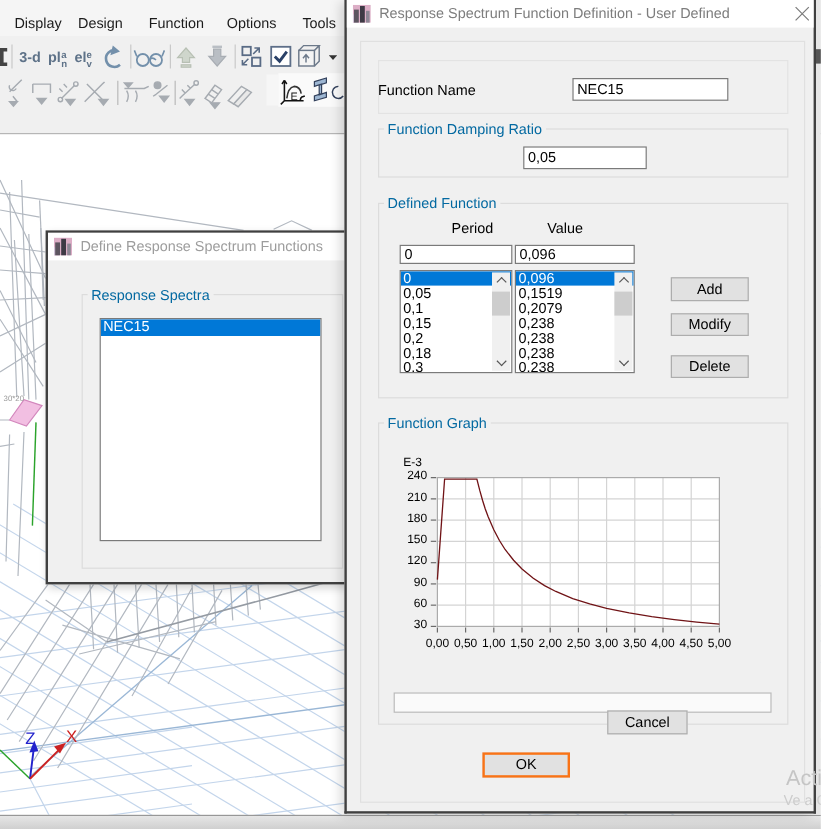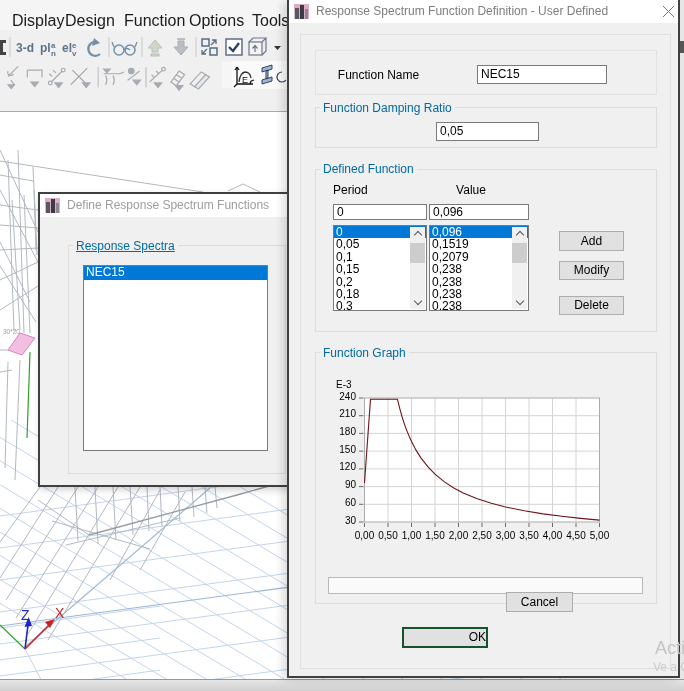--- a/index.html
+++ b/index.html
@@ -2,21 +2,21 @@
 <html><head>
 <meta charset="utf-8">
 <style>
   * { margin:0; padding:0; box-sizing:border-box; }
   html,body { width:684px; height:691px; overflow:hidden; background:#fff;
     font-family:"Liberation Sans", sans-serif; }
   .abs { position:absolute; }
   
   #app { position:absolute; left:0; top:0; width:684px; height:691px; }
   #menubar { position:absolute; left:0; top:0; width:684px; height:30px; background:#f5f5f5; }
-  .menuitem { position:absolute; top:12px; font-size:16px; color:#1b1b1b; }
+  .menuitem { position:absolute; top:12px; font-size:12px; color:#1b1b1b; }
   #toolbars { position:absolute; left:0; top:30px; width:684px; height:82px;
     background:#f0f0f0; border-bottom:1px solid #a9a9a9; }
   
   #view { position:absolute; left:0; top:112px; width:684px; height:567px; background:#ffffff; }
   #statusbar { position:absolute; left:0; top:679px; width:684px; height:12px;
     background:linear-gradient(#e6e6e6,#cfcfcf); border-top:1px solid #979797; }
   #sliver { position:absolute; left:680px; top:0; width:4px; height:679px; background:#e6e6e6; z-index:40; }
   
   .dlg { position:absolute; background:#f0f0f0; border:2px solid #404040; }
   .tbar { position:absolute; left:0; top:0; right:0; height:23px; background:#ffffff; }
@@ -220,21 +220,21 @@
     <svg class="ticon" width="15" height="15" viewBox="0 0 15 15">
       <rect width="15" height="15" fill="#dcaec6"></rect>
       <rect x="0" y="8" width="4" height="7" fill="#cfc3d6"></rect>
         <rect x="1" y="4" width="4" height="11" fill="#5d5560"></rect>
       <rect x="6" y="1" width="4" height="14" fill="#3e3a45"></rect>
       <rect x="11" y="5" width="3" height="10" fill="#8d8795"></rect>
     </svg>
     <span class="ttext" style="color:#9d9d9d">Define Response Spectrum Functions</span>
   </div>
   <div class="grp" style="left:28px; top:51px; width:218px; height:229px;"></div>
-  <span class="grplab" style="left:33px; top:45px;text-decoration:underline;">Response Spectra</span>
+  <span class="grplab" style="left:33px; top:45px;">Response Spectra</span>
   <div class="list" style="left:43px; top:71px; width:185px; height:186px;">
     <div class="li sel" style="height:13.5px; line-height:13.5px;">NEC15</div>
   </div>
 </div>
 
 <div class="dlg" id="dlgfront">
   <div class="tbar">
     <svg class="ticon" width="15" height="15" viewBox="0 0 15 15">
       <rect width="15" height="15" fill="#dcaec6"></rect>
       <rect x="0" y="8" width="4" height="7" fill="#cfc3d6"></rect>
@@ -244,30 +244,30 @@
     </svg>
     <span class="ttext">Response Spectrum Function Definition - User Defined</span>
     <svg class="abs" style="left:373px; top:5px" width="13" height="13" viewBox="0 0 13 13">
       <path d="M1 1 L12 12 M12 1 L1 12" stroke="#7a7a7a" stroke-width="1"></path>
     </svg>
   </div>
 
   <div class="grp" style="left:11px; top:34px; width:371px; height:635px; border-color:#e0e0e0;"></div>
 
   <div class="grp" style="left:26px; top:50px; width:342px; height:45px; border-color:#e3e3e3;"></div>
-  <div class="lbl" style="left:26px; top:68px; width:127px; text-align:center;">Function Name</div>
+  <div class="lbl" style="left:26px; top:68px; width:127px; text-align:left;">Function Name</div>
   <div class="field" style="left:188px; top:65px; width:130px; height:19px;">NEC15</div>
 
   <div class="grp" style="left:26px; top:107px; width:342px; height:41px;"></div>
   <span class="grplab" style="left:31px; top:101px;">Function Damping Ratio</span>
   <div class="field" style="left:147px; top:122px; width:103px; height:19px;">0,05</div>
 
   <div class="grp" style="left:26px; top:169px; width:342px; height:163px;"></div>
   <span class="grplab" style="left:31px; top:162px;">Defined Function</span>
-  <div class="lbl" style="left:44px; top:183px; width:78px; text-align:left;">Period</div>
+  <div class="lbl" style="left:44px; top:183px; width:78px; text-align:right;">Period</div>
   <div class="lbl" style="left:140px; top:183px; width:84px; text-align:center;">Value</div>
   <div class="field" style="left:44px; top:204px; width:94px; height:16px; padding-top:0;">0</div>
   <div class="field" style="left:140px; top:204px; width:100px; height:16px; padding-top:0;">0,096</div>
   <div class="list" style="left:44px; top:225px; width:94px; height:86px;">
     <div class="li sel">0</div>
       <div class="li">0,05</div>
       <div class="li">0,1</div>
     <div class="li">0,15</div>
       <div class="li">0,2</div>
       <div class="li">0,18</div>
@@ -367,20 +367,20 @@
       <text x="167.0" y="179">2,50</text>
       <text x="190.5" y="179">3,00</text>
       <text x="214.0" y="179">3,50</text>
       <text x="237.5" y="179">4,00</text>
       <text x="261.0" y="179">4,50</text>
       <text x="284.5" y="179">5,00</text>
     </g>
     <path d="M49.5 123.0 L55.5 39.2 L82.4 39.2 L84.8 48.7 L87.1 56.9 L89.4 64.1 L91.8 70.6 L96.5 81.5 L101.2 90.4 L105.9 97.9 L113.0 106.9 L120.0 114.2 L129.4 121.9 L138.8 128.0 L148.2 132.9 L162.3 138.8 L176.4 143.3 L190.5 147.0 L209.3 150.8 L228.1 153.9 L246.9 156.3 L265.7 158.4 L284.5 160.1" fill="none" stroke="#701316" stroke-width="1.1"></path>
   </svg>
   <div class="field" style="left:39px; top:577px; width:315px; height:17px; background:#fafafa; border-color:#b9b9b9;"></div>
-  <div class="btn" style="left:113px; top:627px; width:86px; height:21px; line-height:17px; border:2px solid #14532d;text-align:right;">OK</div>
+  <div class="btn" style="left:113px; top:627px; width:73px; height:21px; line-height:17px; border:2px solid #f97316;">OK</div>
   <div class="btn" style="left:217px; top:592px; width:67px; height:20px; line-height:18px;">Cancel</div>
 </div>
 
 <div id="watermark">
   <div class="abs" style="left:655px; top:638px; width:29px; height:20px; overflow:hidden; white-space:nowrap; font-size:18px; color:#c5c5c5;">Acti</div>
   <div class="abs" style="left:653px; top:660px; width:31px; height:13px; overflow:hidden; white-space:nowrap; font-size:12px; color:#cccccc;">Ve a C</div>
 </div>
 
 </body></html>

